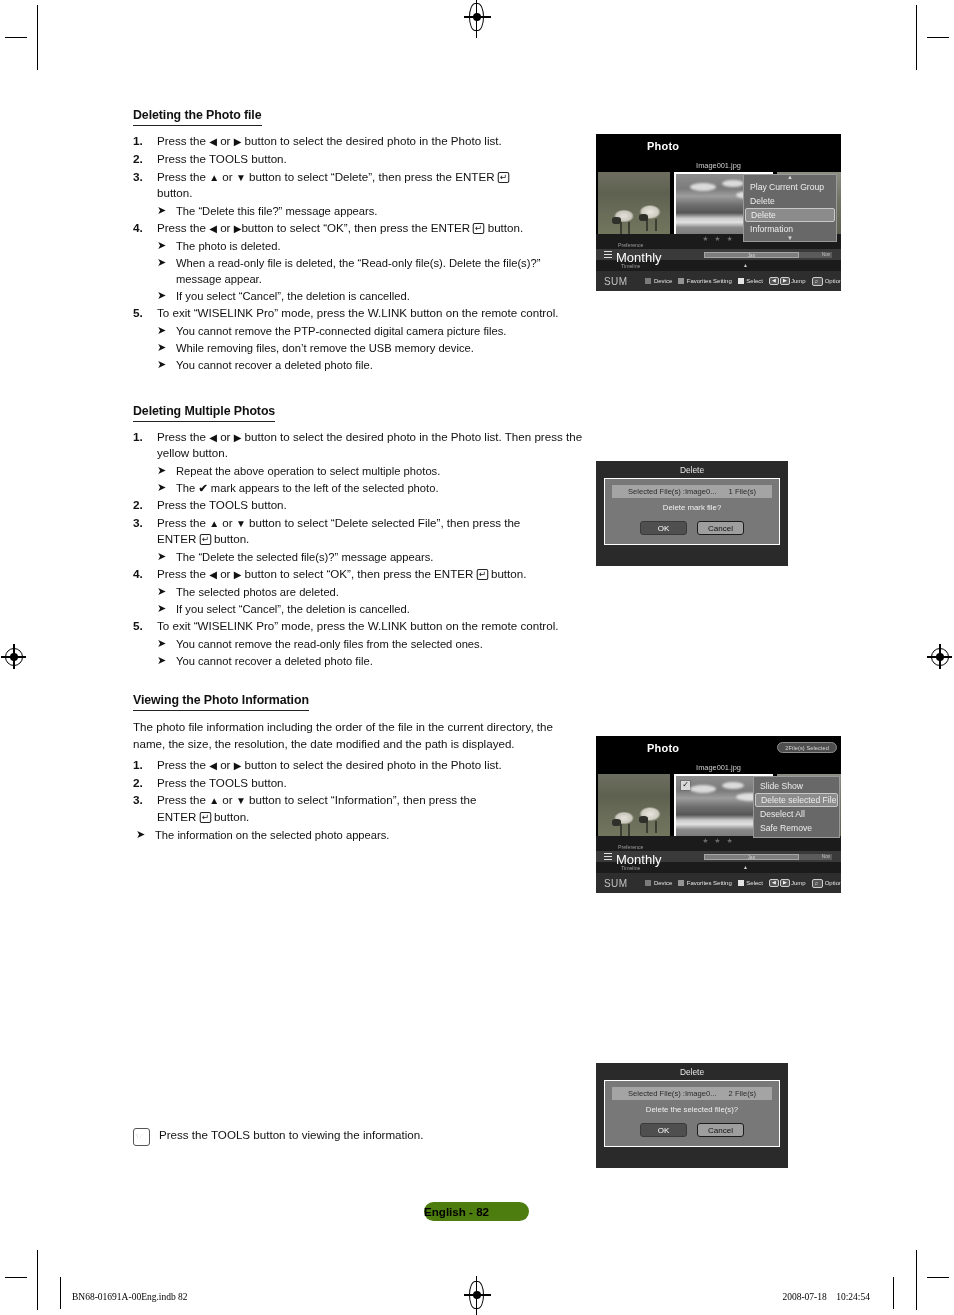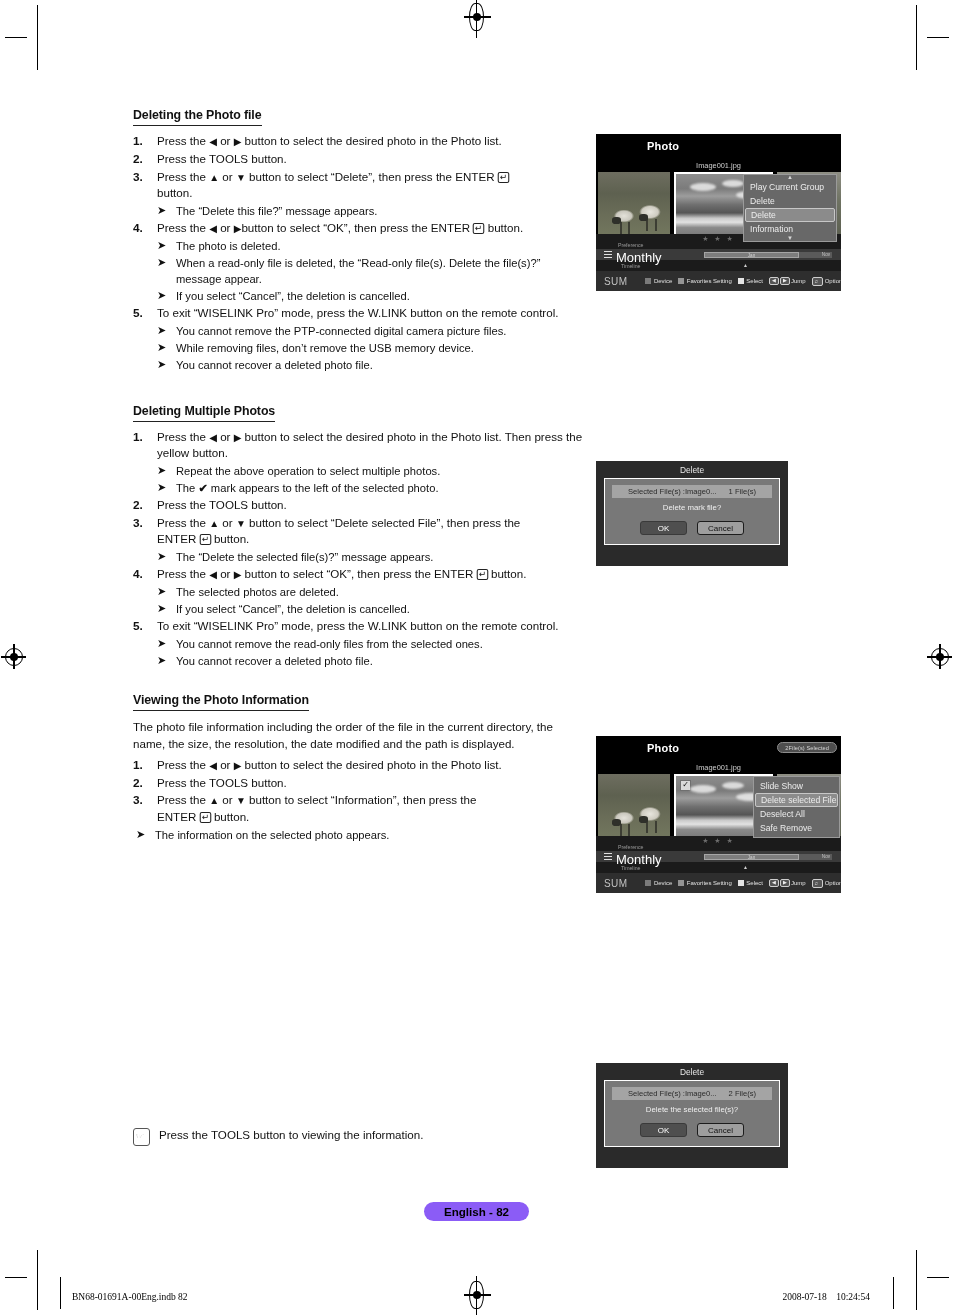--- a/index.html
+++ b/index.html
@@ -139,26 +139,26 @@
     font-size: 9px; color: #555; line-height: 13px;
   }
 
   
   .pagepill {
     position: absolute;
     left: 424px;
     top: 1202px;
     width: 105px;
     height: 19px;
-    background: #8b5cf6;
+    background: #4d7c0f;
     border-radius: 10px;
     color: #000;
     font-size: 11.6px;
     font-weight: bold;
-    text-align: center;
+    text-align: left;
     line-height: 19px;
   }
 
   
   .footer-rule {
     position: absolute;
     background: #000;
   }
   .footer-text {
     position: absolute;

